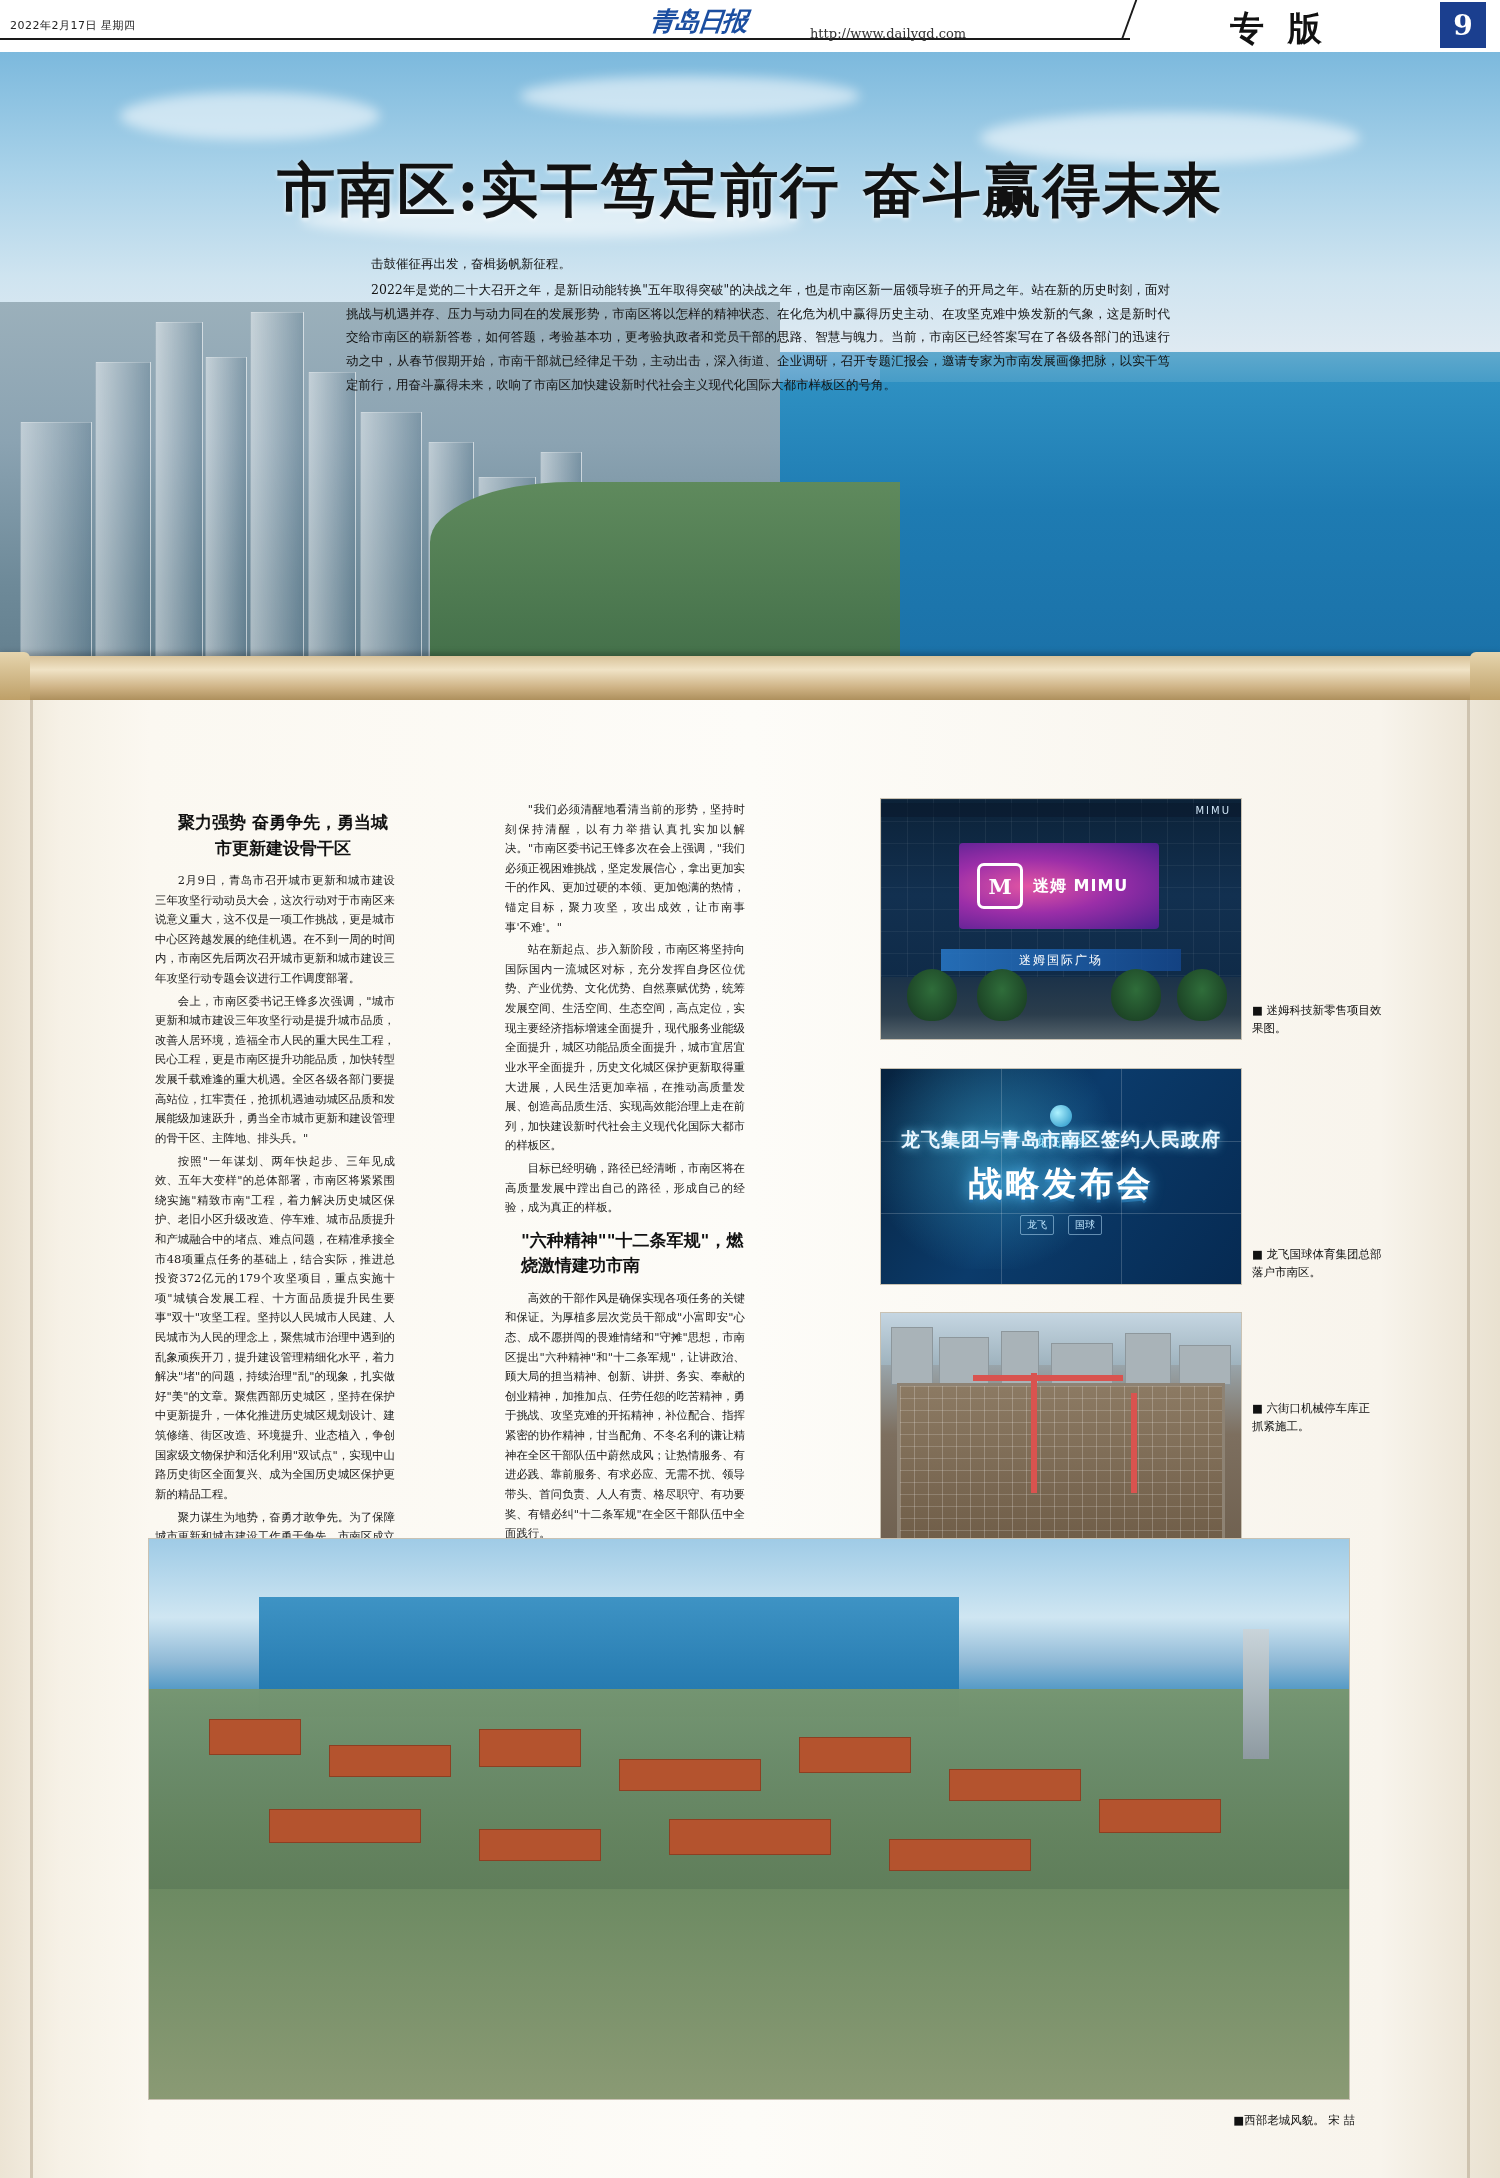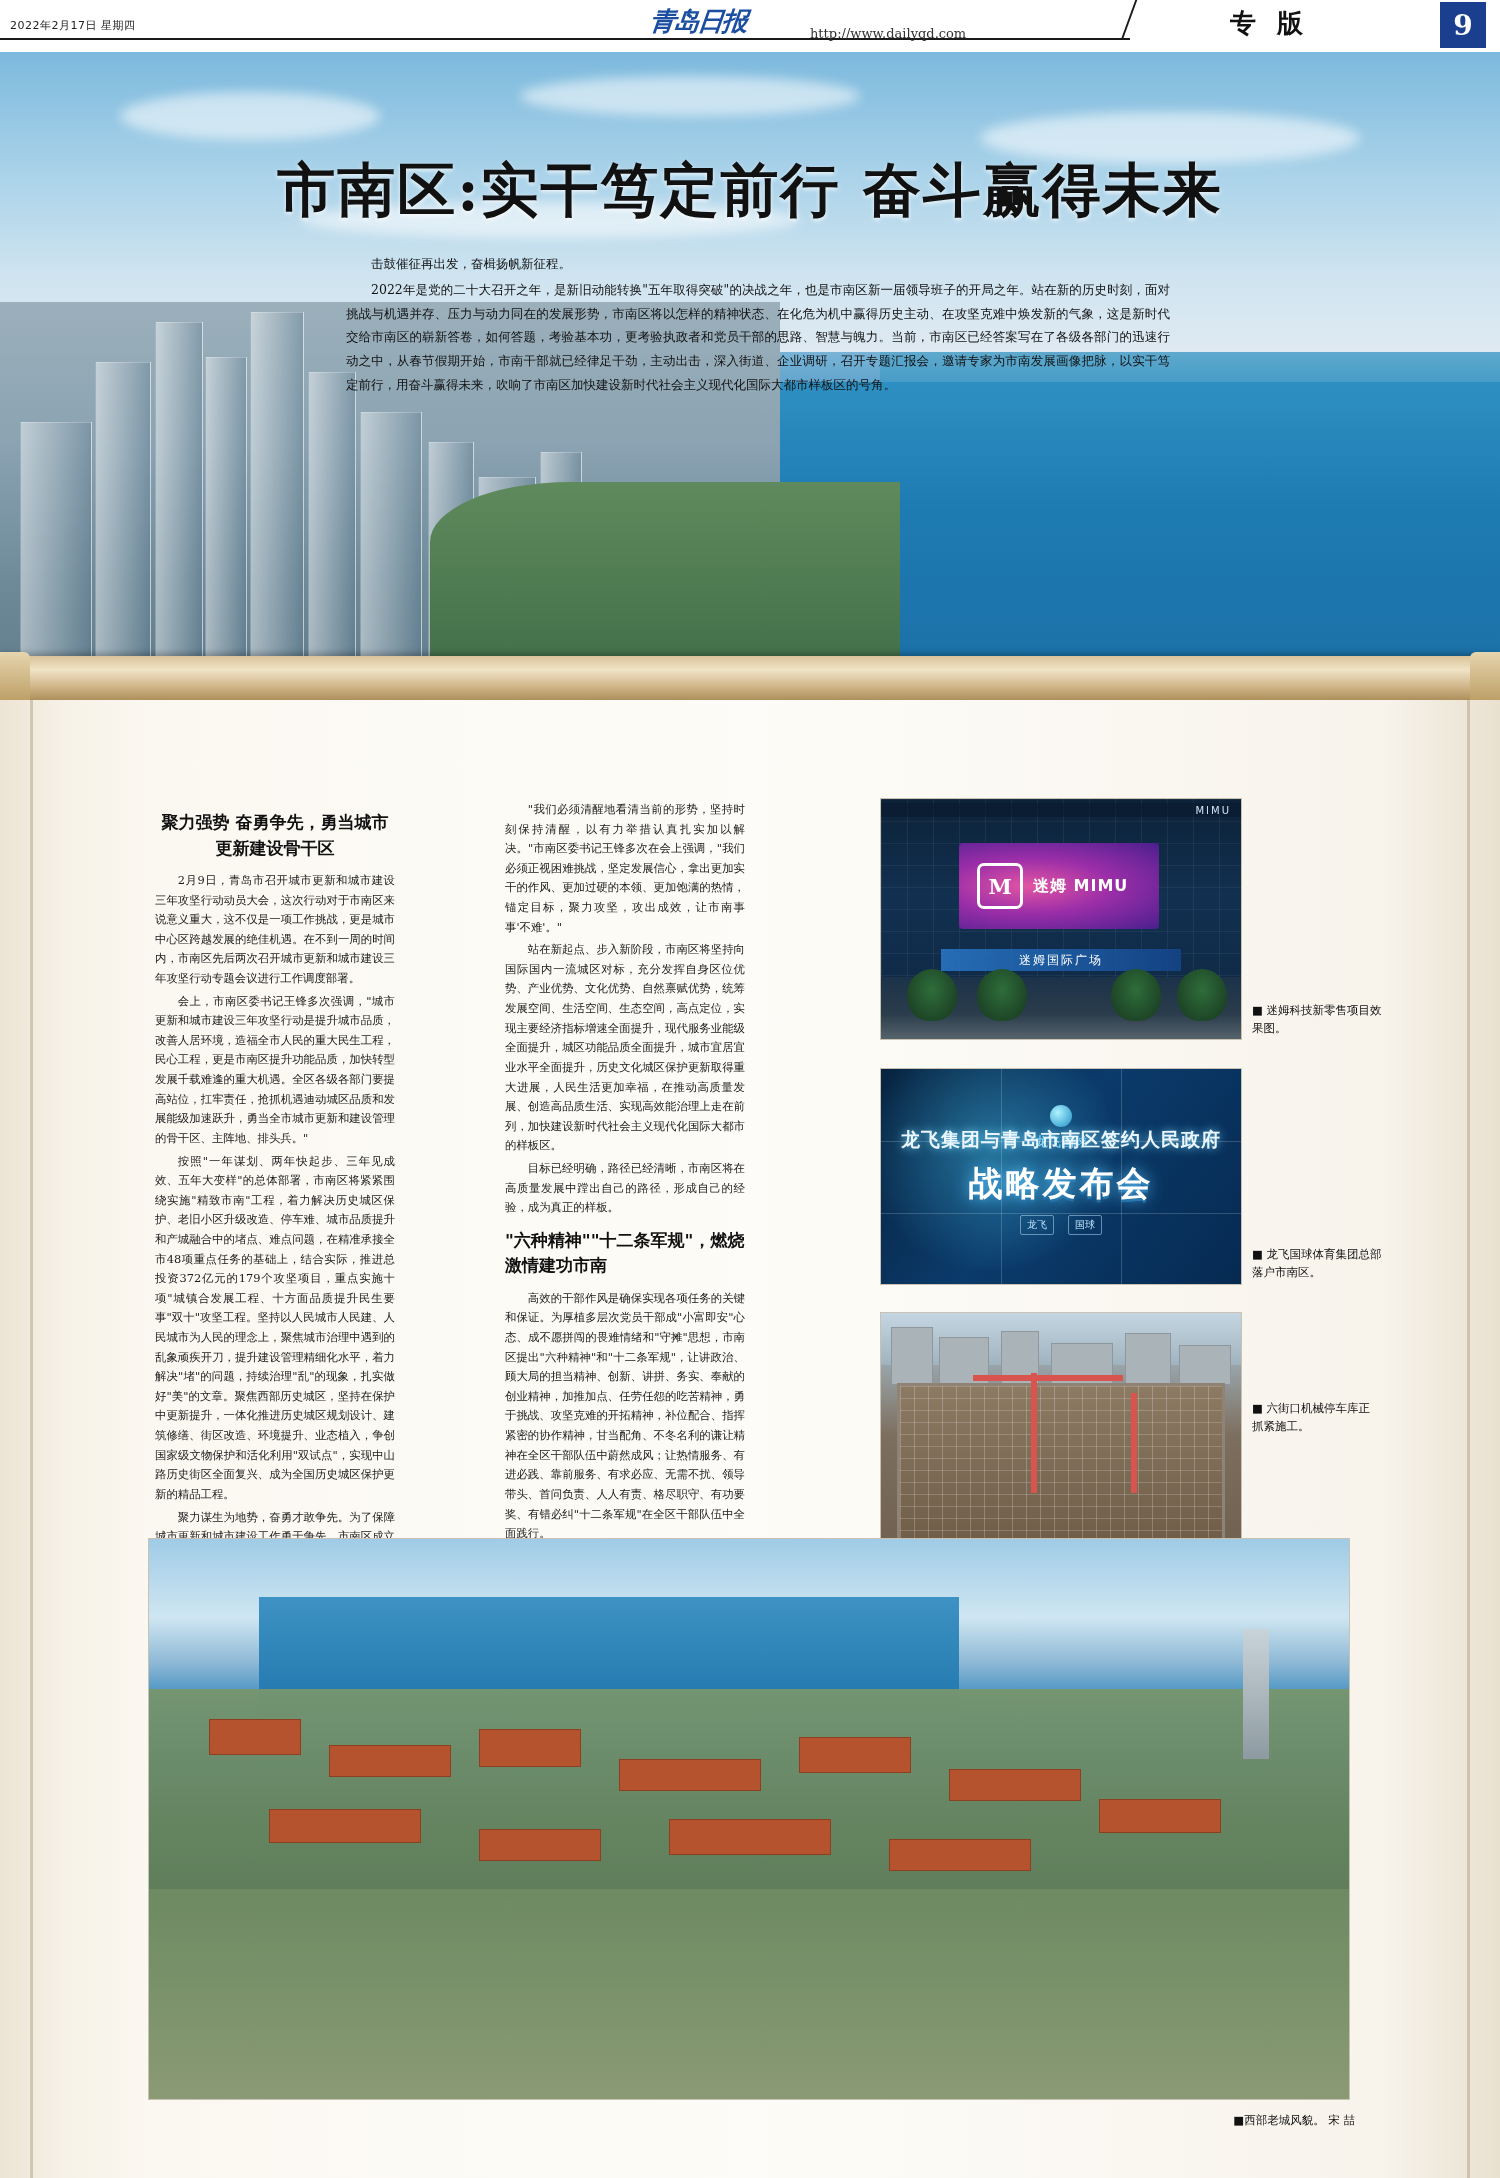--- a/index.html
+++ b/index.html
@@ -62,21 +62,21 @@
     position: absolute;
     left: 1128px; top: 0px;
     width: 2px; height: 40px;
     background: #1a1a1a;
     transform: skewX(-20deg);
   }
   .masthead-section {
     position: absolute;
     left: 1230px; top: 6px;
     font-family: "DejaVu Serif", "Liberation Serif", serif;
-    font-size: 26px;
+    font-size: 34px;
     font-weight: bold;
     color: #111;
     letter-spacing: 6px;
   }
   .masthead-pageno {
     position: absolute;
     right: 14px; top: 2px;
     width: 46px; height: 46px;
     background: #1b3f8f;
     color: #fff;
@@ -195,21 +195,21 @@
     text-align: justify;
   }
   .col p { margin: 0 0 3px 0; text-indent: 2em; }
   .subhead {
     font-family: "DejaVu Serif", "Liberation Serif", serif;
     font-weight: bold;
     font-size: 17px;
     color: #111;
     text-align: center;
     line-height: 1.5;
-    margin: 10px 0 10px 0;
+    margin: 10px 0 10px 16px;
     text-indent: 0;
   }
   .byline {
     text-align: right;
     font-size: 11.4px;
     margin-top: 8px;
     text-indent: 0;
   }
 
   

